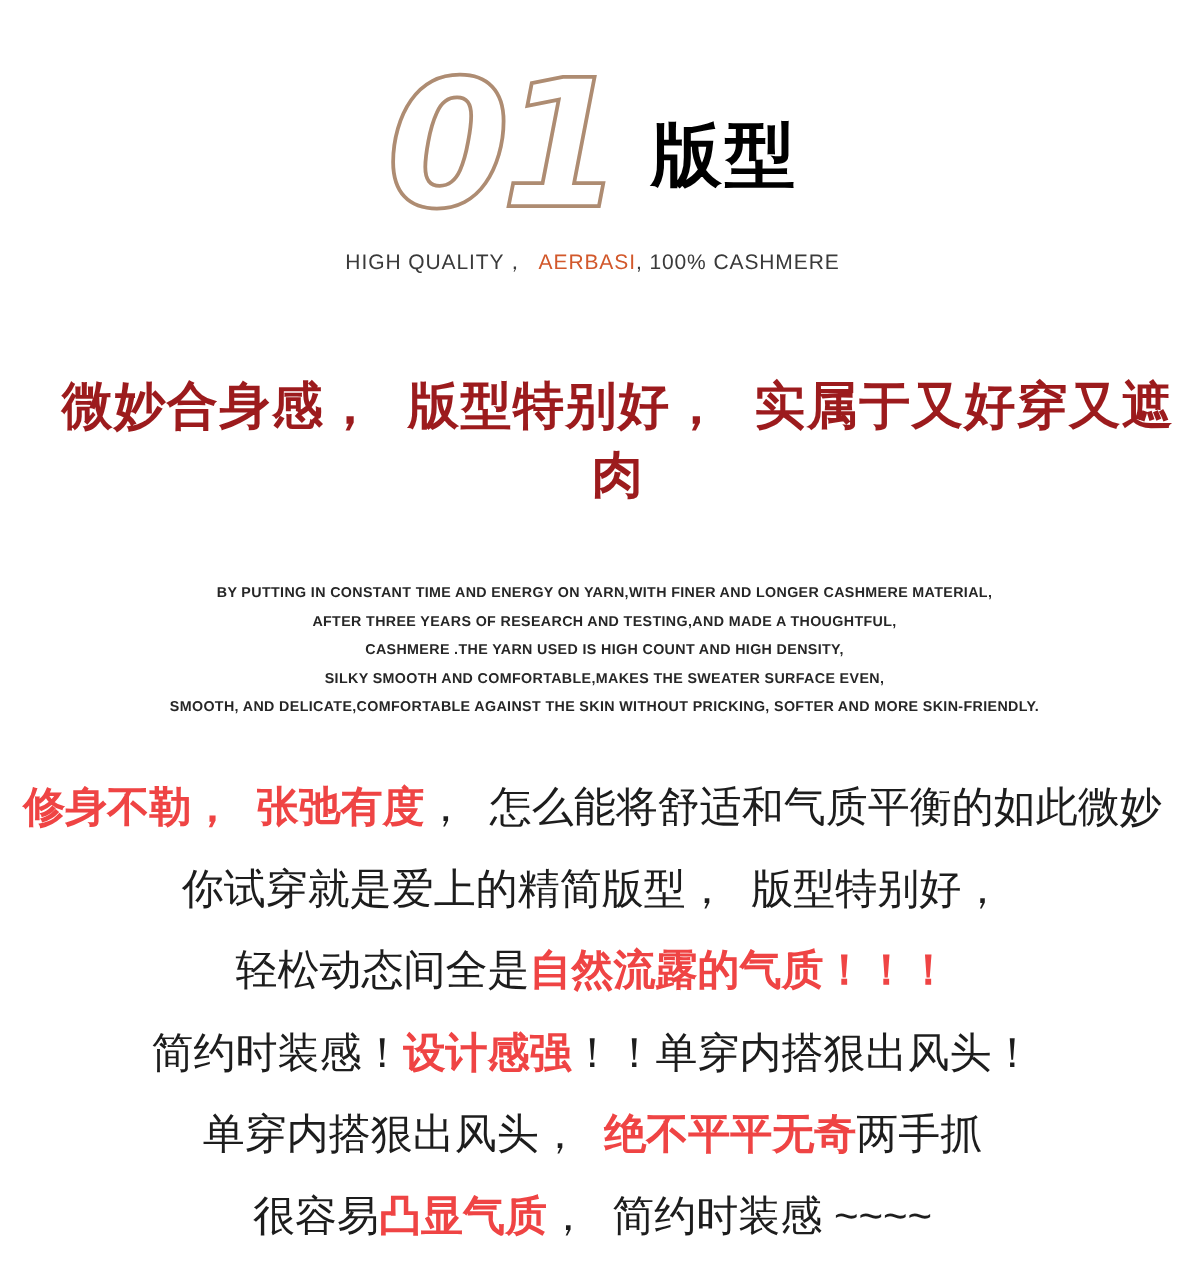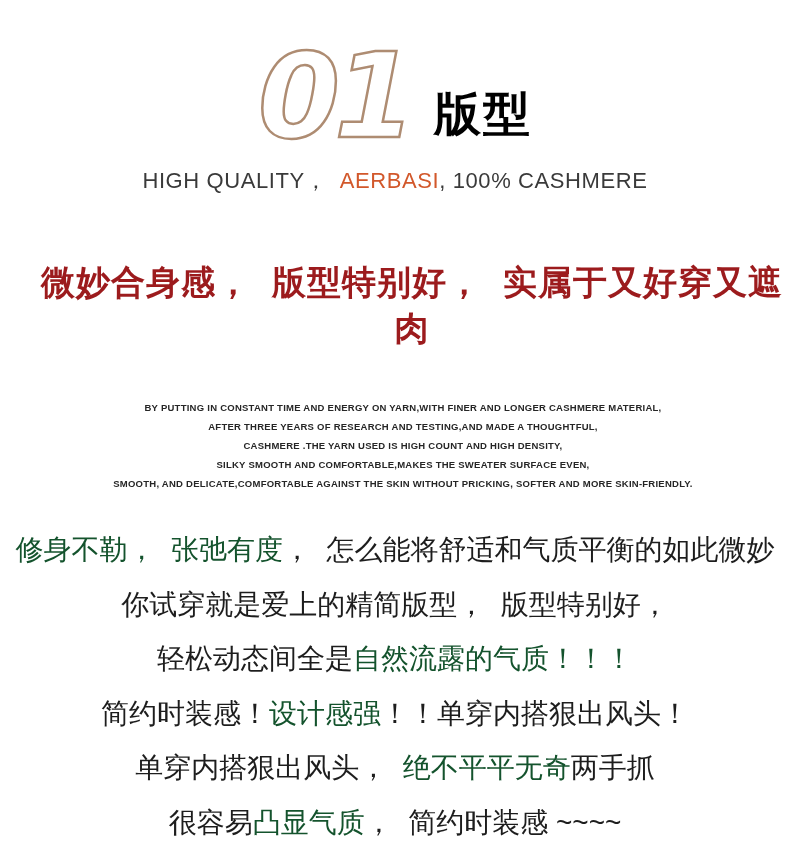--- a/index.html
+++ b/index.html
@@ -19,27 +19,27 @@
     font-family: "DejaVu Sans", sans-serif;
     font-size: 118px; line-height: 0.85;
     font-weight: 800; font-style: italic;
     color: #ffffff;
     -webkit-text-stroke: 2.5px #ae8c72;
     letter-spacing: -6px;
     padding-right: 10px;
   }
   .hero-title {
     font-size: 47px; font-weight: 900; color: #000;
-    margin-left: 14px; margin-bottom: 0; letter-spacing: 2px;
+    margin-left: 14px; margin-bottom: 11px; letter-spacing: 2px;
   }
 
   
   .subtitle {
     margin-top: 20px; text-align: center;
-    font-size: 22px; letter-spacing: 0.6px; color: #3a3a3a;
+    font-size: 14px; letter-spacing: 0.6px; color: #3a3a3a;
     white-space: pre-wrap;
   }
   .subtitle .orange { color: #d2582b; }
 
   
   .headline {
     margin: 64px 0 0 0; text-align: center;
     font-size: 34px; font-weight: 700; letter-spacing: 1px;
     color: #9c1b1d; white-space: pre-wrap; padding-left: 34px;
   }
@@ -50,21 +50,21 @@
     font-size: 9.5px; font-weight: 700; letter-spacing: 0.25px;
     color: #262626; line-height: 19px; padding-left: 16px;
   }
 
   
   .body-block {
     margin-top: 30px; text-align: center;
     font-size: 28px; line-height: 54.5px; color: #1d1d1d;
   }
   .body-line { white-space: pre-wrap; }
-  .body-line .red { color: #14532d; }
+  .body-line .red { color: #ef4444; font-weight: bold; }
 </style>
 </head>
 <body>
 
 <div class="page">
 
   <div class="hero">
     <div class="hero-number">01</div>
     <div class="hero-title">版型</div>
   </div>

